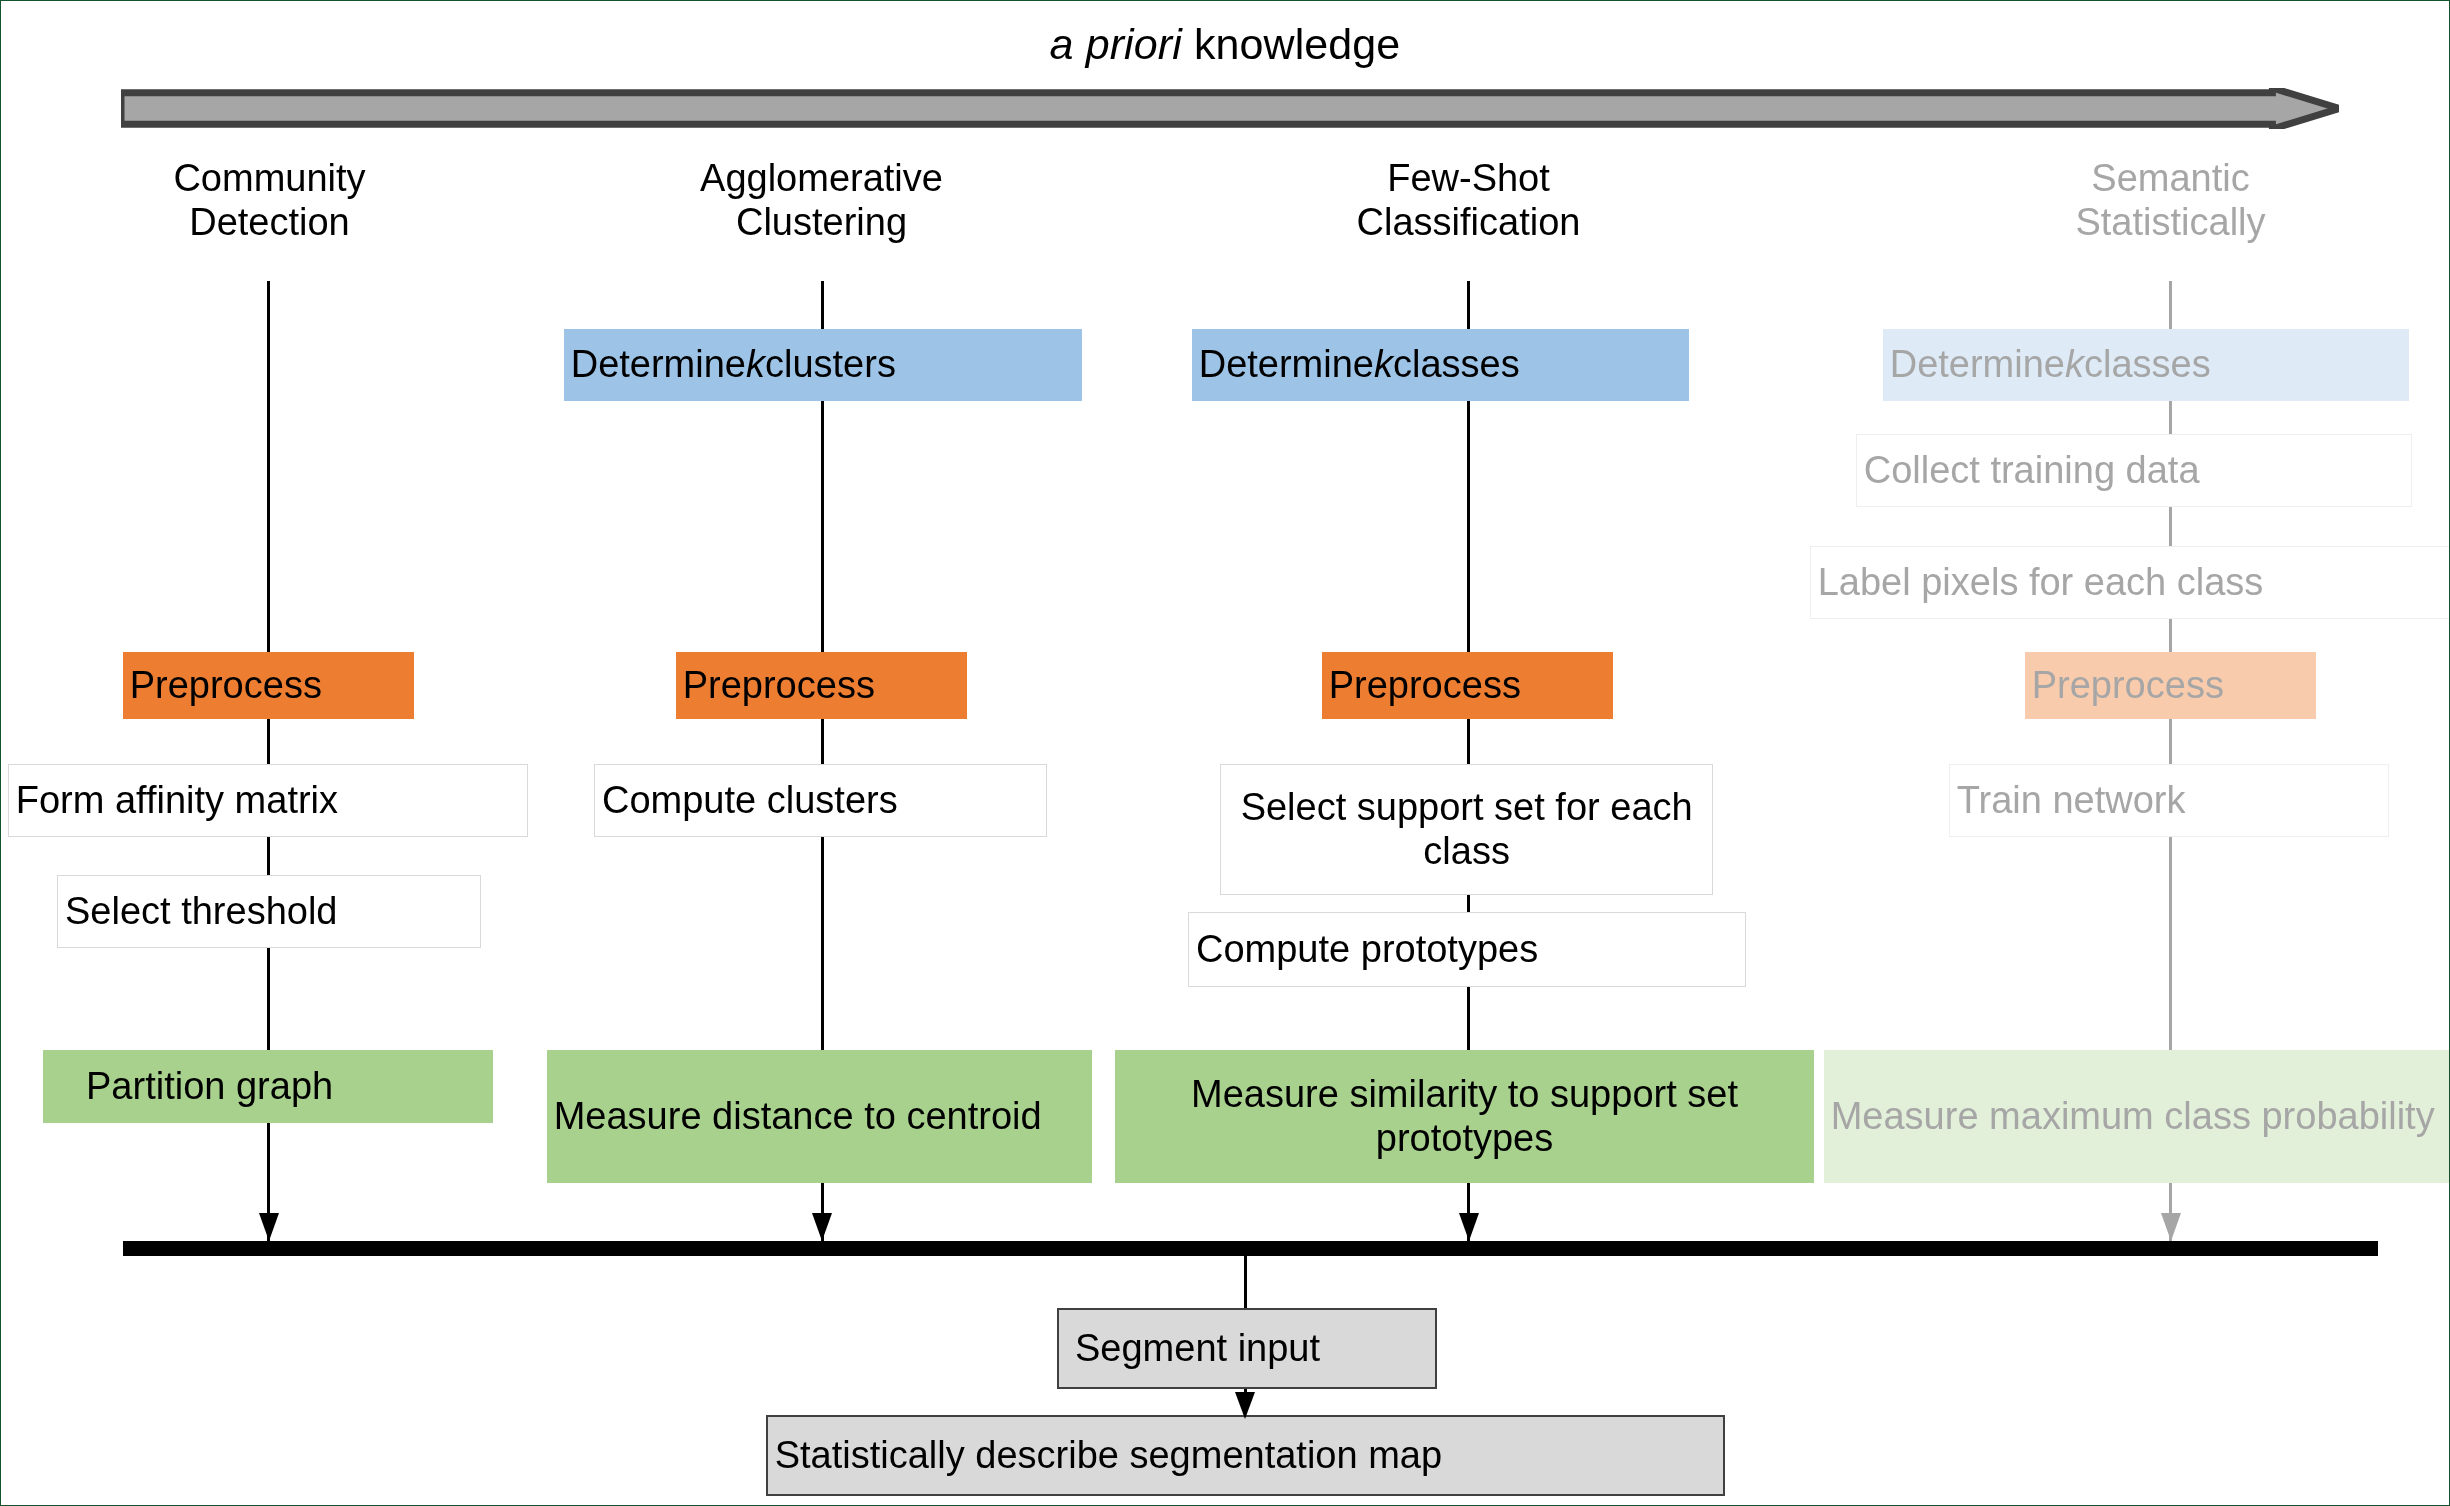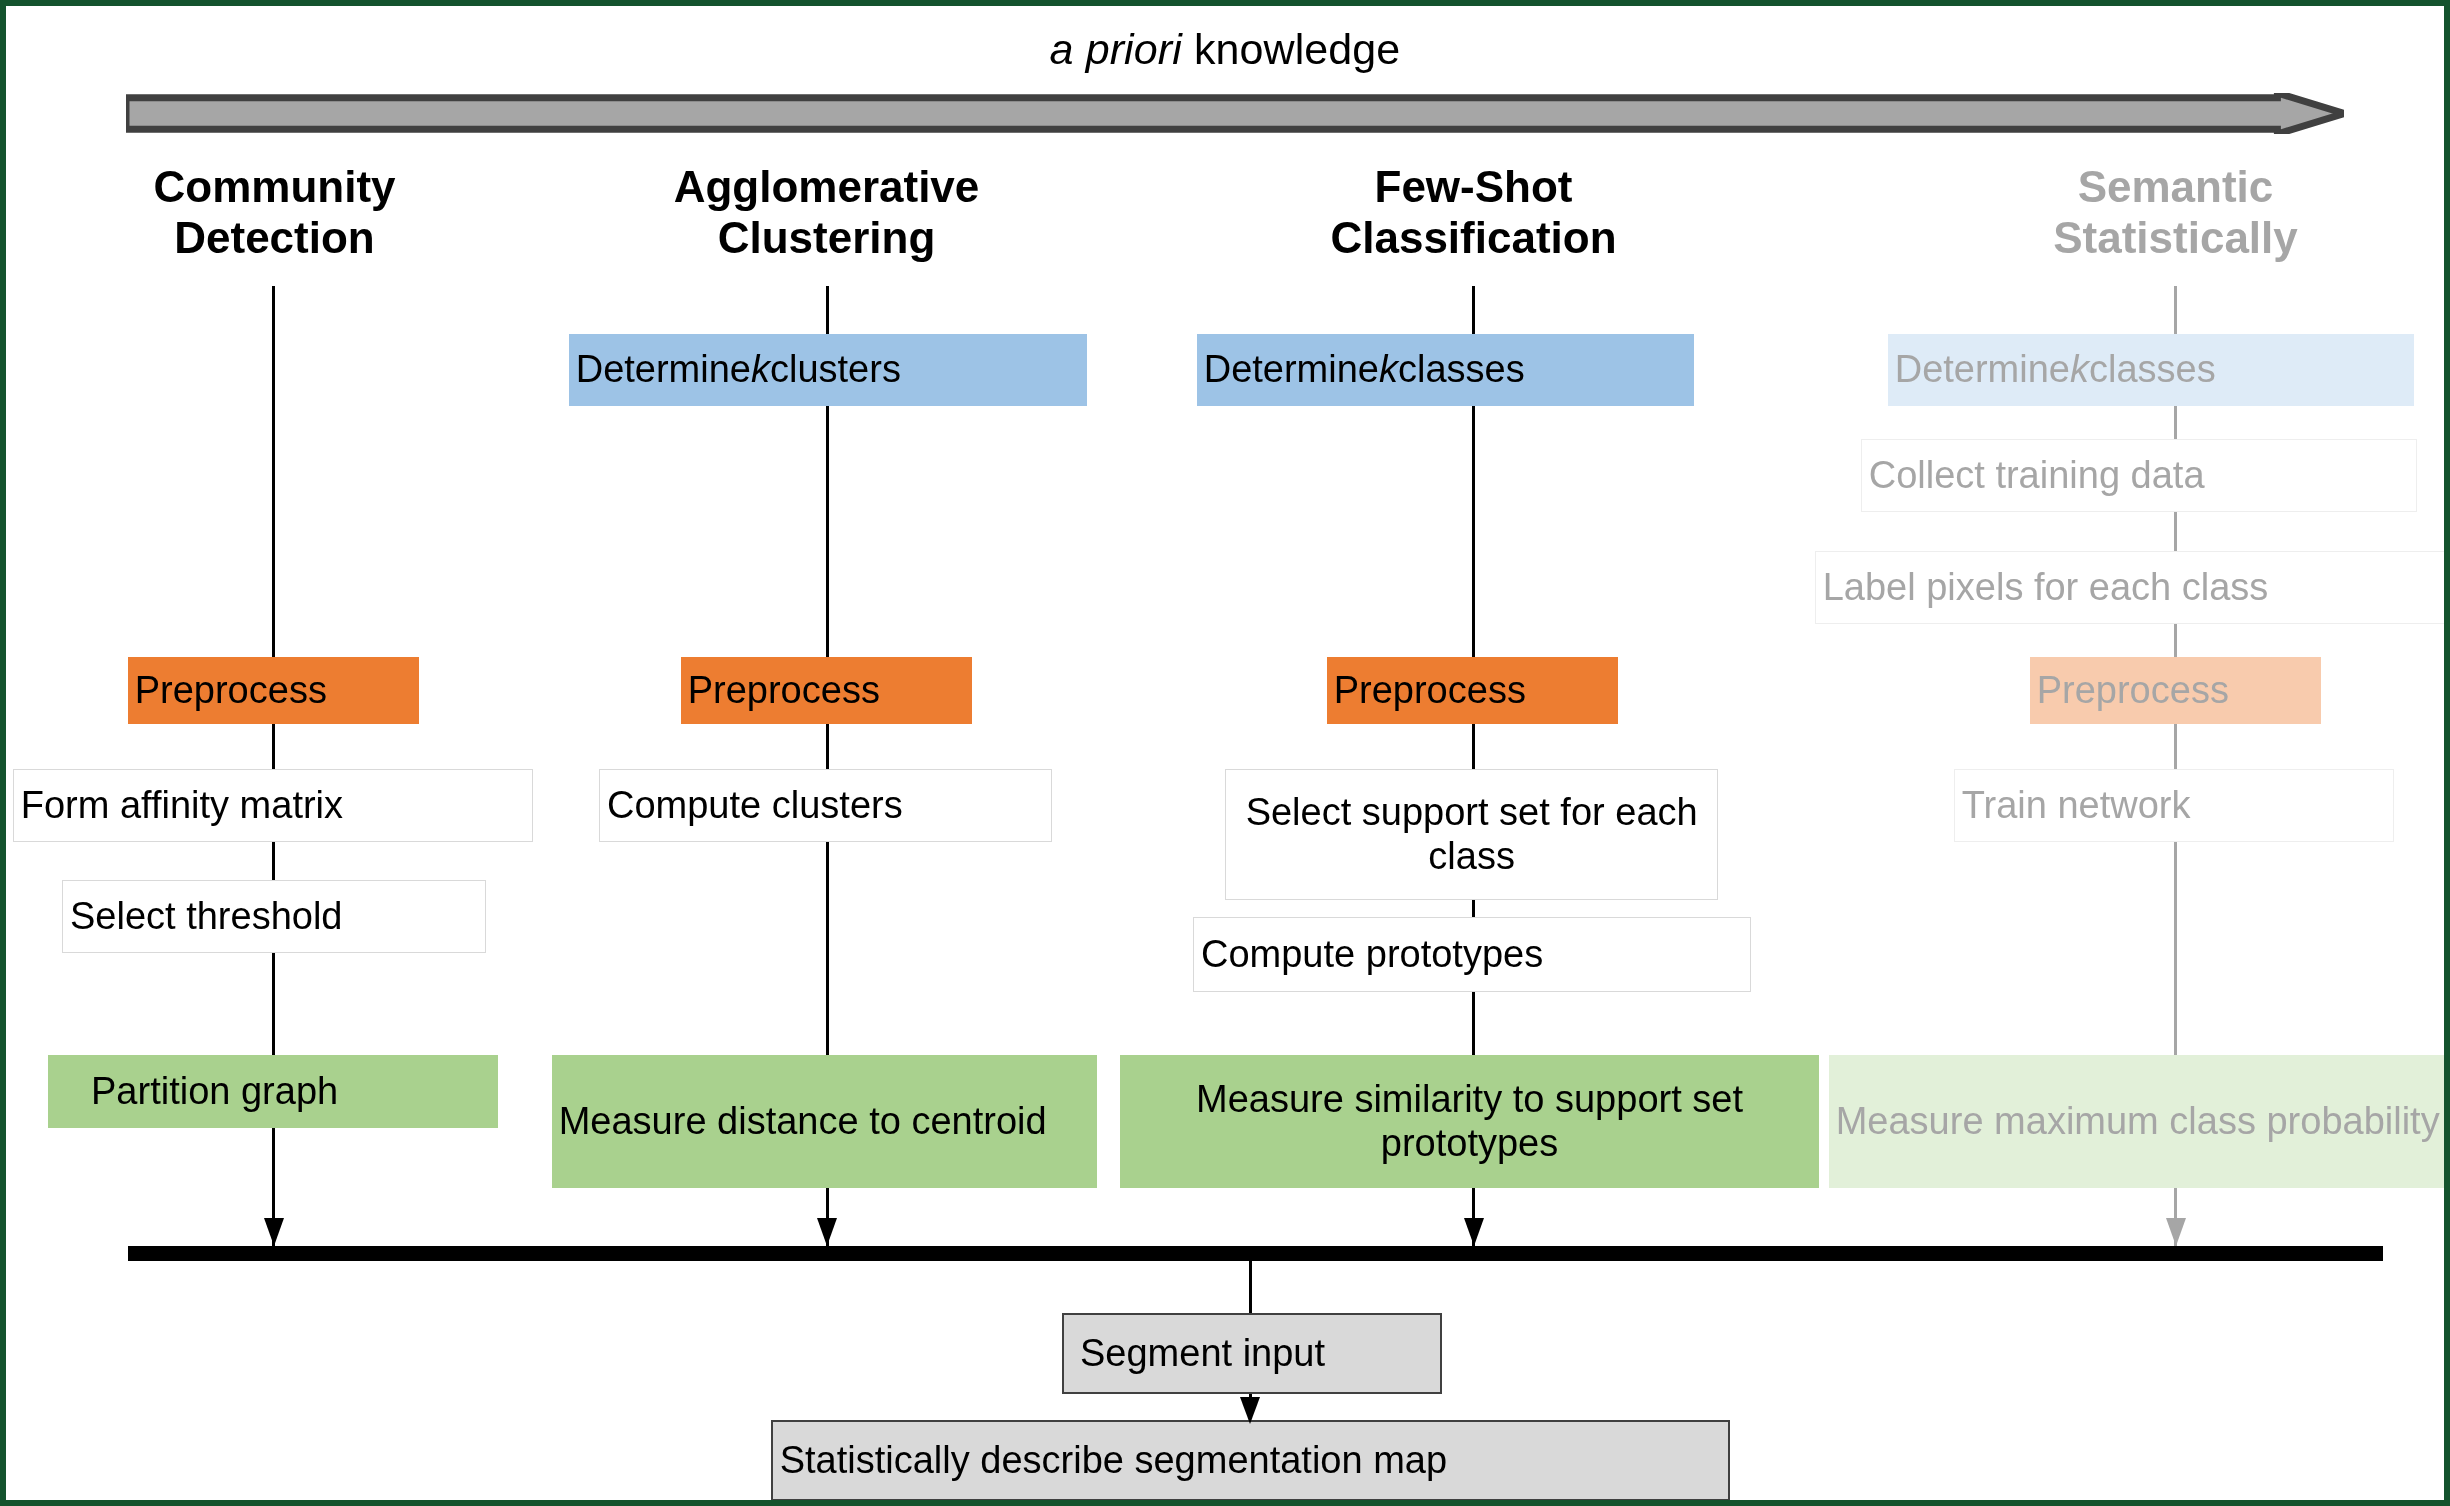--- a/index.html
+++ b/index.html
@@ -5,21 +5,21 @@
 <style>
   html,body{margin:0;padding:0;background:#ffffff;}
   body{font-family:"Liberation Sans", sans-serif;}
 
   #canvas{
     position:relative;
     width:2450px;
     height:1506px;
     background:#ffffff;
     box-sizing:border-box;
-    border:6px solid #14532d;
+    border:1px solid #14532d;
     overflow:hidden;
   }
 
   
   #apriori-label{
     position:absolute;
     left:0; right:0; top:18.7px;
     text-align:center;
     font-size:43px;
     color:#000;
@@ -33,22 +33,22 @@
     left:120px;
     top:87px;
     width:2218px;
     height:41px;
   }
 
   
   .col-header{
     position:absolute;
     text-align:center;
-    font-weight:bold;
-    font-size:44px;
+    font-weight:normal;
+    font-size:38px;
     line-height:1.17;
     color:#000000;
   }
   .col-header.dim{color:#a6a6a6;}
 
   
   .spine{
     position:absolute;
     width:2.7px;
     background:#000000;

